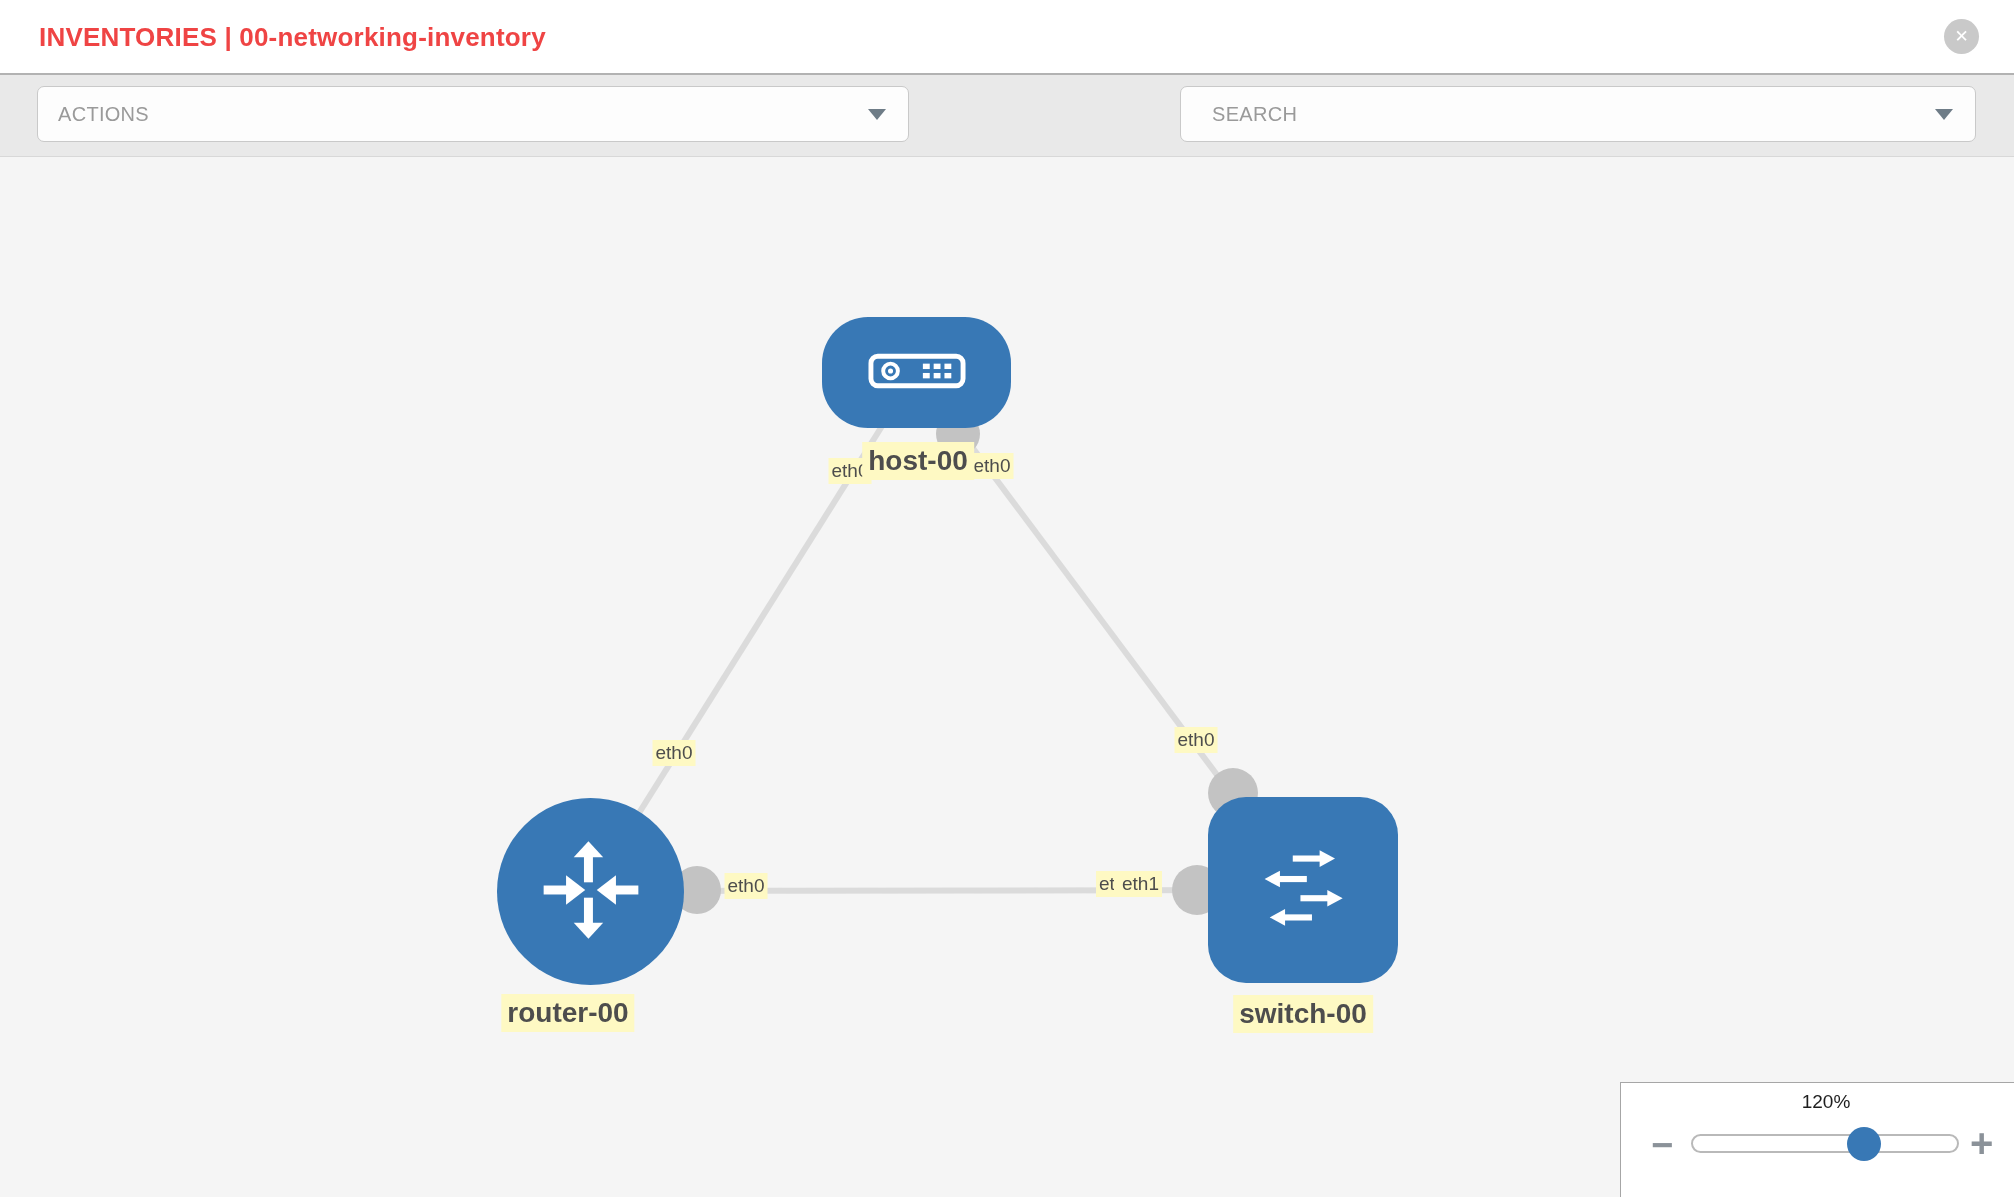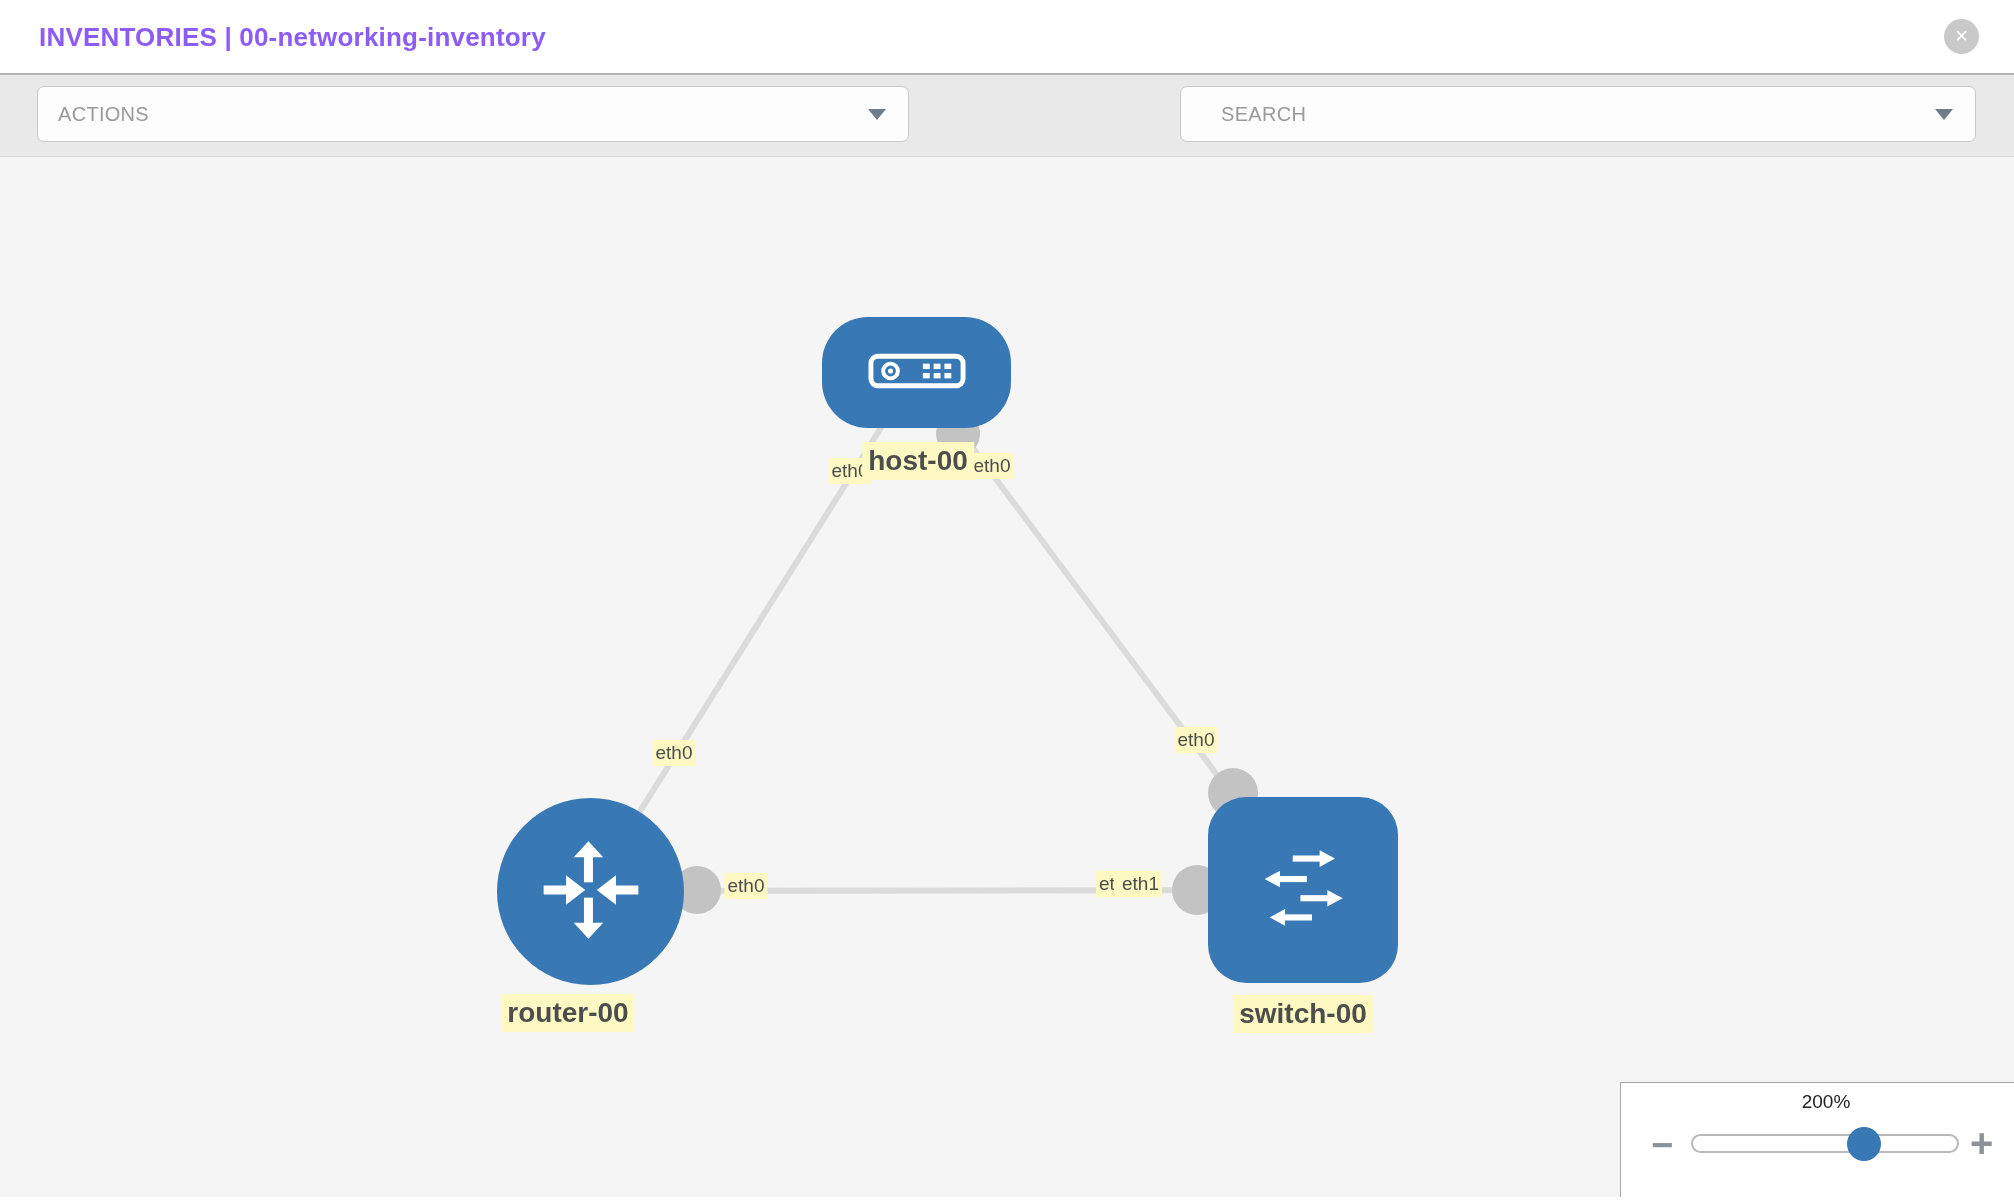--- a/index.html
+++ b/index.html
@@ -4,37 +4,37 @@
 <style>
   * { margin:0; padding:0; box-sizing:border-box; }
   html,body { width:2014px; height:1200px; overflow:hidden;
     font-family:"Liberation Sans","DejaVu Sans",sans-serif; background:#fff; }
 
   .app { position:relative; width:2014px; height:1200px; }
 
   
   .header { position:relative; height:73px; background:#ffffff; }
   .page-title { position:absolute; left:39px; top:50%; transform:translateY(-50%);
-    font-size:26px; font-weight:bold; color:#8b5cf6; letter-spacing:0.2px; }
+    font-size:26px; font-weight:bold; color:#ef4444; letter-spacing:0.2px; }
   .close-btn { position:absolute; left:1944px; top:19px; width:35px; height:35px;
     border-radius:50%; background:#c9c9c9; cursor:pointer;
     display:flex; align-items:center; justify-content:center; }
   .close-x { color:#ffffff; font-size:17px; font-weight:bold; line-height:1; }
 
   
   .toolbar { position:relative; height:84px; background:#e9e9e9;
     border-top:2px solid #b2b2b2; border-bottom:1px solid #d8d8d8; }
   .select { position:absolute; top:11px; height:56px; background:#fdfdfd;
     border:1px solid #c9c9c9; border-radius:7px; cursor:pointer;
     display:flex; align-items:center; }
   .select-label { font-size:20px; color:#9a9a9a; letter-spacing:0.3px; }
   .select-actions { left:37px; width:872px; }
   .select-actions .select-label { margin-left:20px; }
   .select-search { left:1180px; width:796px; }
-  .select-search .select-label { margin-left:40px; }
+  .select-search .select-label { margin-left:31px; }
   .caret { position:absolute; right:22px; top:50%; margin-top:-5px; width:0; height:0;
     border-left:9px solid transparent; border-right:9px solid transparent;
     border-top:11px solid #6e7c87; }
   .tool-icon { position:absolute; top:99px; width:32px; height:32px; cursor:pointer; }
   .tool-icon svg { width:32px; height:32px; fill:#6e7b85; }
   .icon-wrench { left:1051px; top:99px; position:absolute; }
   .icon-key    { left:1119px; top:101px; position:absolute; }
 
   
   .canvas { position:relative; width:2014px; height:1040px; background:#f5f5f5; overflow:hidden; }
@@ -168,21 +168,21 @@
             <polygon points="20,43 32,36.5 32,49.5"></polygon>
           <rect x="48" y="55.6" width="22" height="4.8"></rect>
             <polygon points="81,58 69,51.5 69,64.5"></polygon>
           <rect x="35" y="70.6" width="22" height="4.8"></rect>
             <polygon points="24,73 36,66.5 36,79.5"></polygon>
         </svg>
       </span>
     </div>
 
     <div class="zoom-panel">
-      <div class="zoom-value">200%</div>
+      <div class="zoom-value">120%</div>
       <span class="zoom-minus">−</span>
       <div class="zoom-track"></div>
       <div class="zoom-thumb"></div>
       <span class="zoom-plus">+</span>
     </div>
 
   </div>
 </div>
 
 </body></html>

